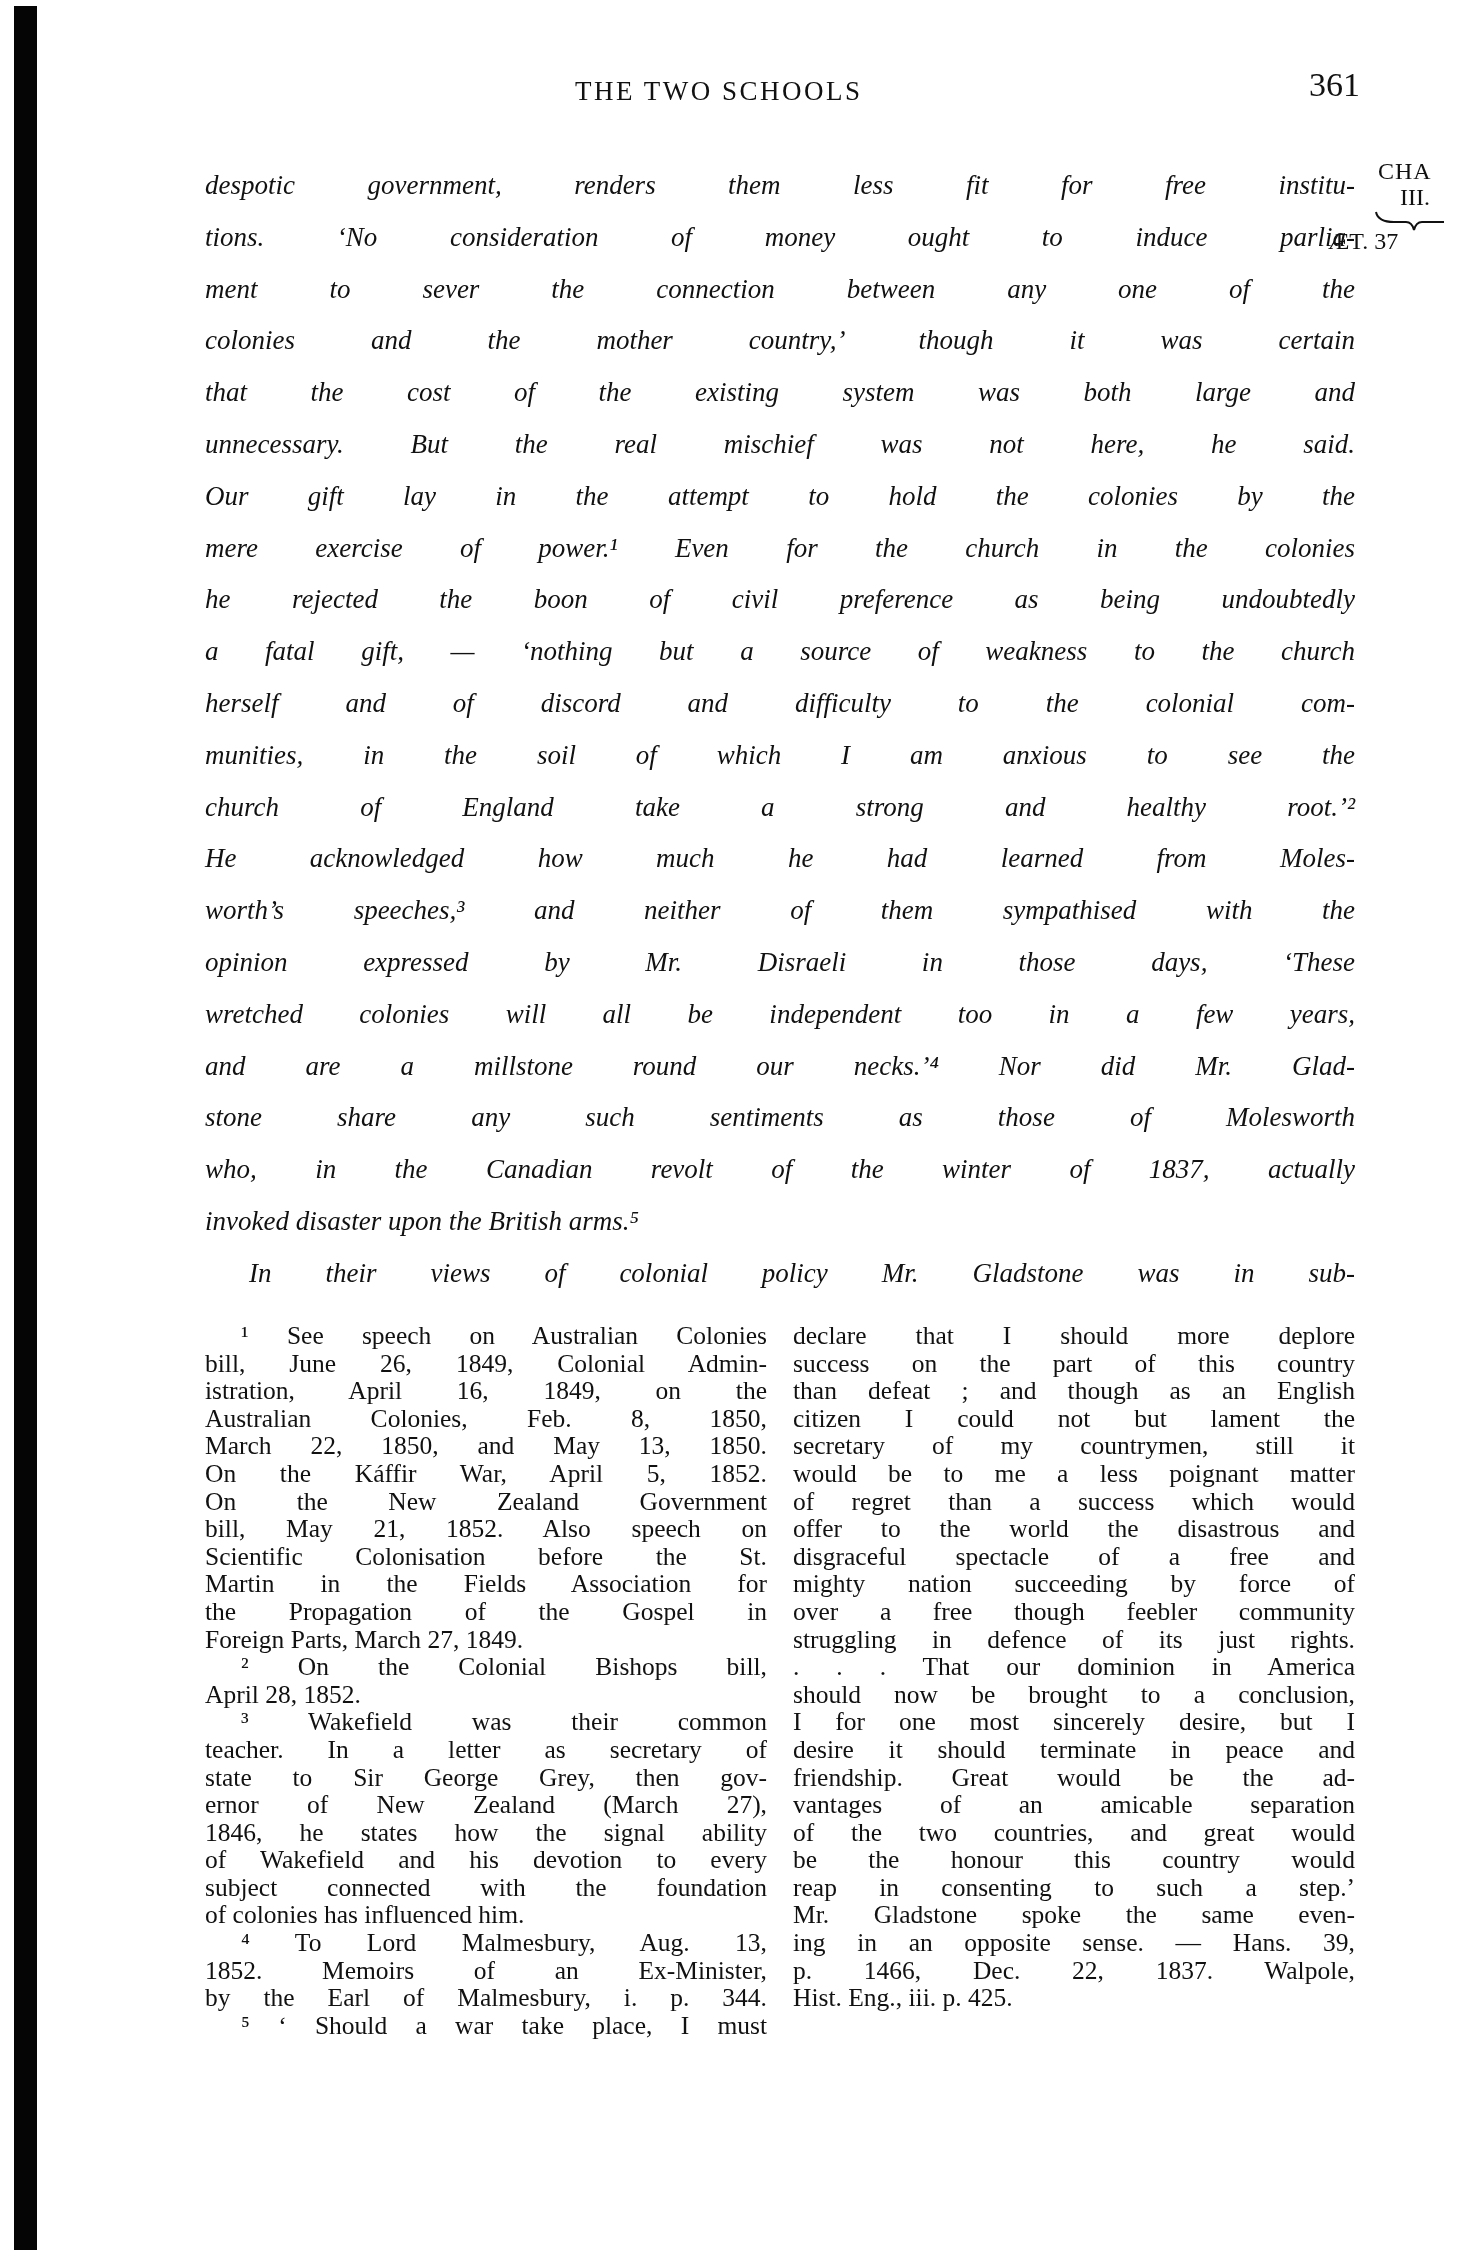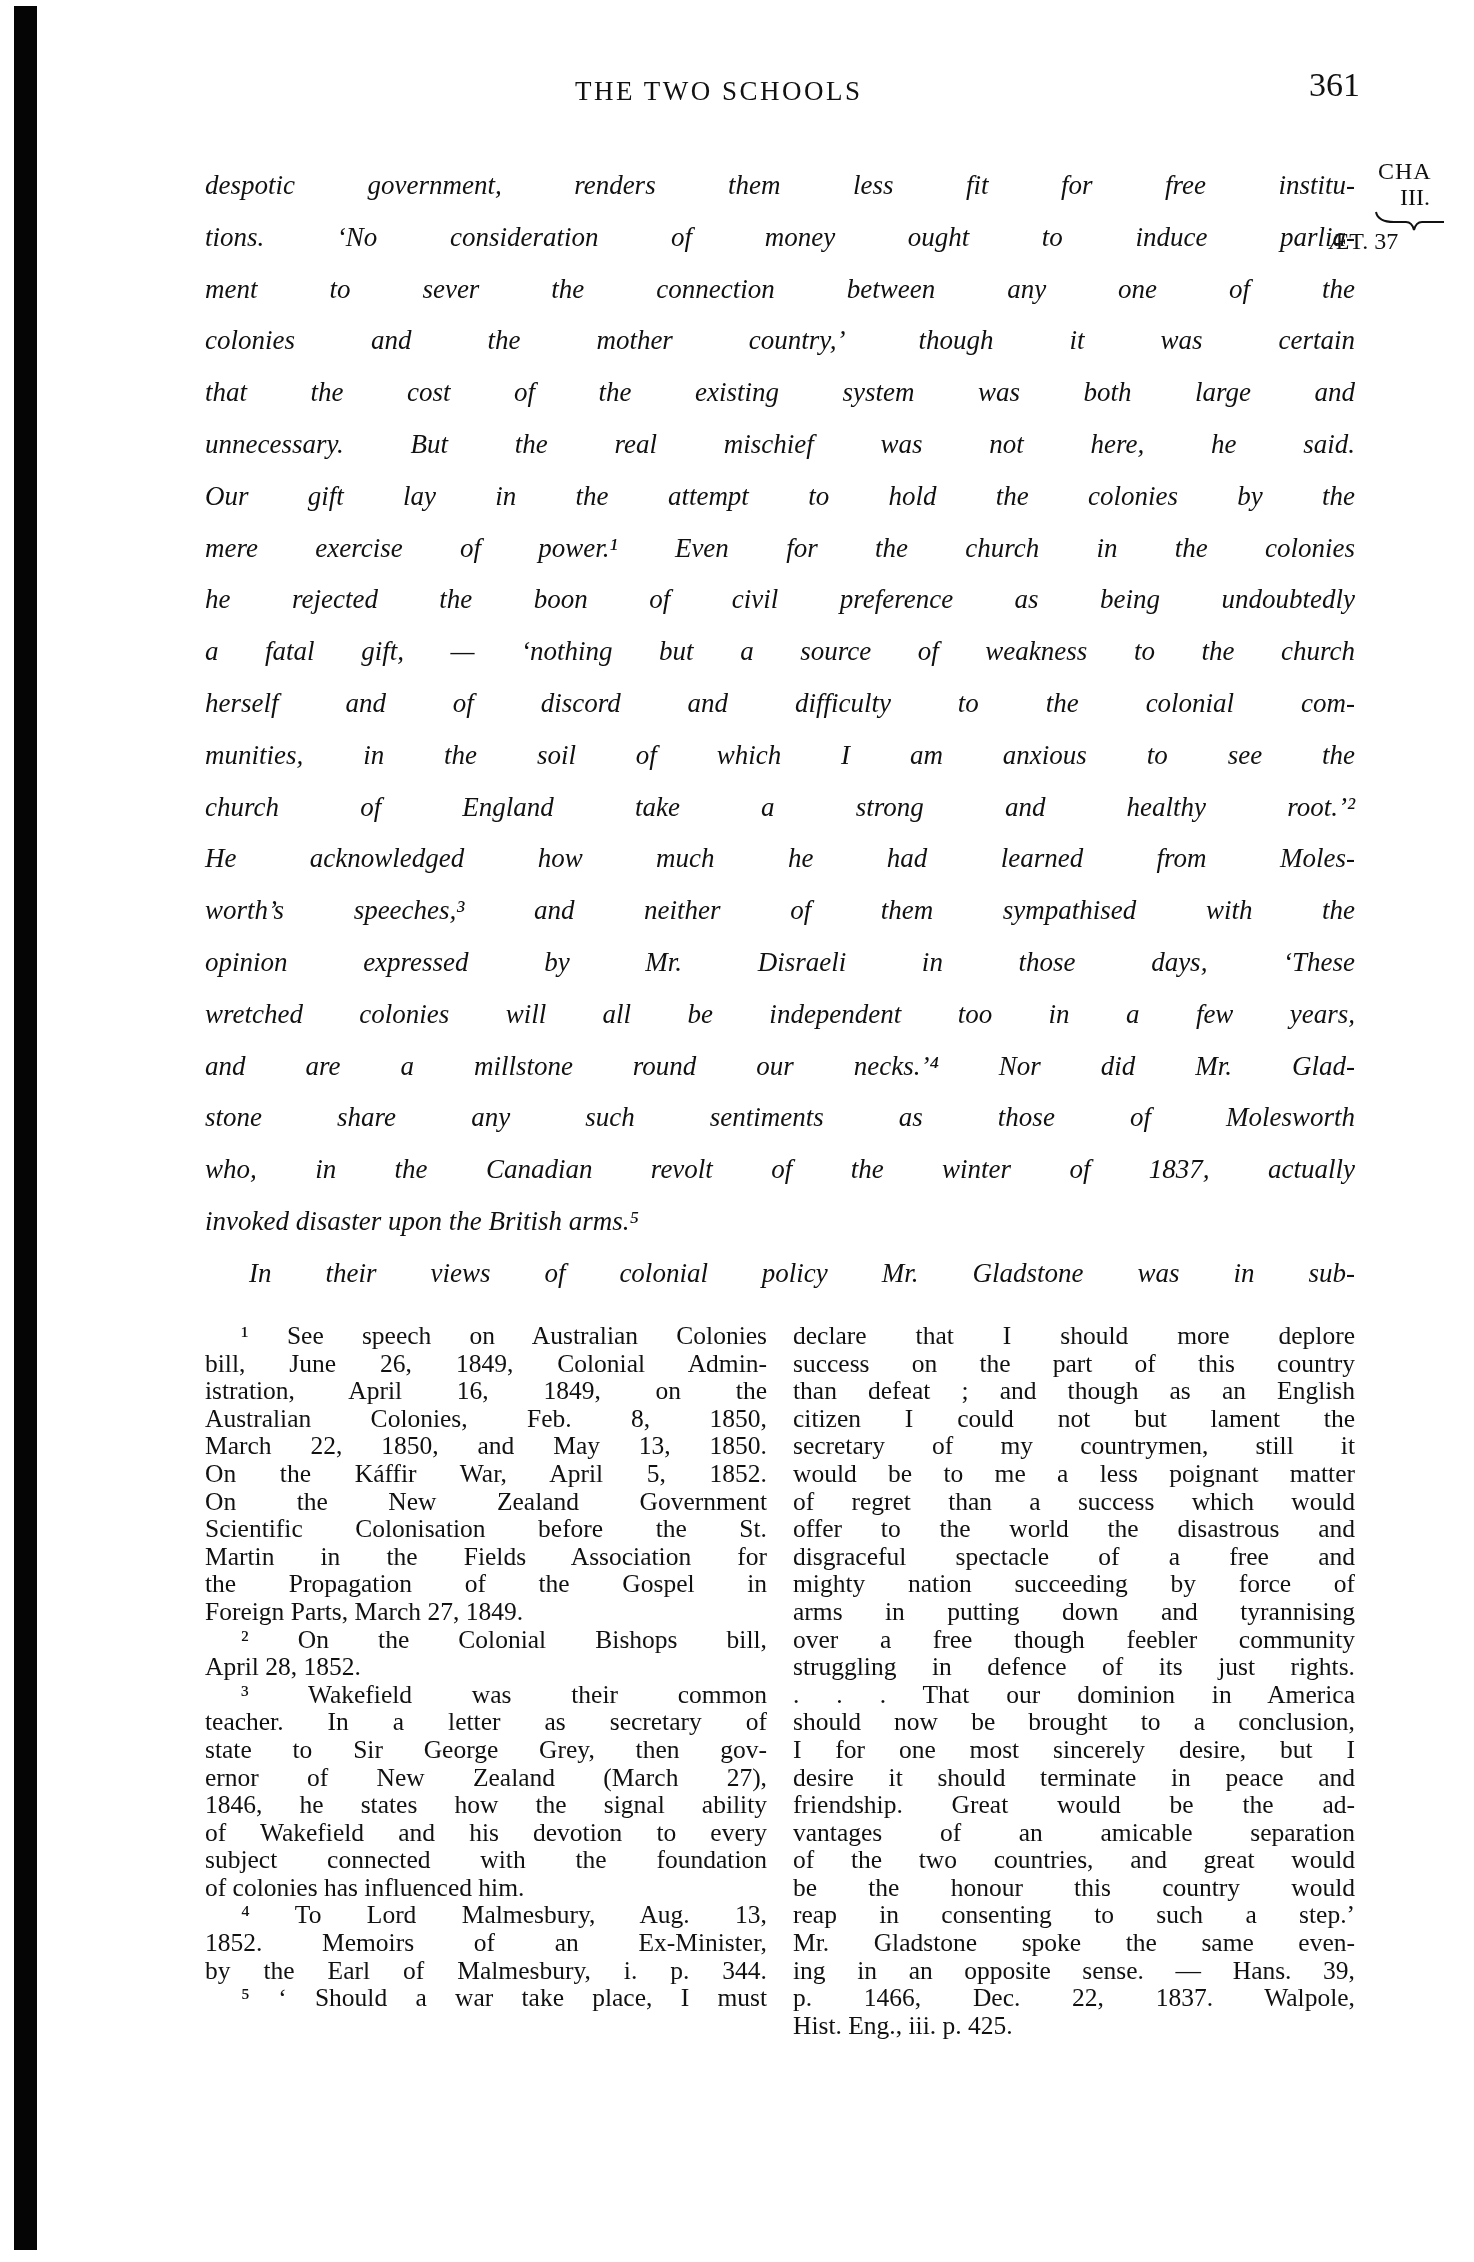--- a/index.html
+++ b/index.html
@@ -69,20 +69,21 @@
 
 <div class="footnotes">
   <div class="fn-col">
     <span class="line indent">¹ See speech on Australian Colonies</span>
     <span class="line">bill, June 26, 1849, Colonial Admin-</span>
     <span class="line">istration, April 16, 1849, on the</span>
     <span class="line">Australian Colonies, Feb. 8, 1850,</span>
     <span class="line">March 22, 1850, and May 13, 1850.</span>
     <span class="line">On the Káffir War, April 5, 1852.</span>
     <span class="line">On the New Zealand Government</span>
+    <span class="line">bill, May 21, 1852. Also speech on</span>
     <span class="line">Scientific Colonisation before the St.</span>
     <span class="line">Martin in the Fields Association for</span>
     <span class="line">the Propagation of the Gospel in</span>
     <span class="line last">Foreign Parts, March 27, 1849.</span>
     <span class="line indent">² On the Colonial Bishops bill,</span>
     <span class="line last">April 28, 1852.</span>
     <span class="line indent">³ Wakefield was their common</span>
     <span class="line">teacher. In a letter as secretary of</span>
     <span class="line">state to Sir George Grey, then gov-</span>
     <span class="line">ernor of New Zealand (March 27),</span>
@@ -99,21 +100,20 @@
     <span class="line">declare that I should more deplore</span>
     <span class="line">success on the part of this country</span>
     <span class="line">than defeat ; and though as an English</span>
     <span class="line">citizen I could not but lament the</span>
     <span class="line">secretary of my countrymen, still it</span>
     <span class="line">would be to me a less poignant matter</span>
     <span class="line">of regret than a success which would</span>
     <span class="line">offer to the world the disastrous and</span>
     <span class="line">disgraceful spectacle of a free and</span>
     <span class="line">mighty nation succeeding by force of</span>
-    <span class="line">arms in putting down and tyrannising</span>
     <span class="line">over a free though feebler community</span>
     <span class="line">struggling in defence of its just rights.</span>
     <span class="line">. . . That our dominion in America</span>
     <span class="line">should now be brought to a conclusion,</span>
     <span class="line">I for one most sincerely desire, but I</span>
     <span class="line">desire it should terminate in peace and</span>
     <span class="line">friendship. Great would be the ad-</span>
     <span class="line">vantages of an amicable separation</span>
     <span class="line">of the two countries, and great would</span>
     <span class="line">be the honour this country would</span>

